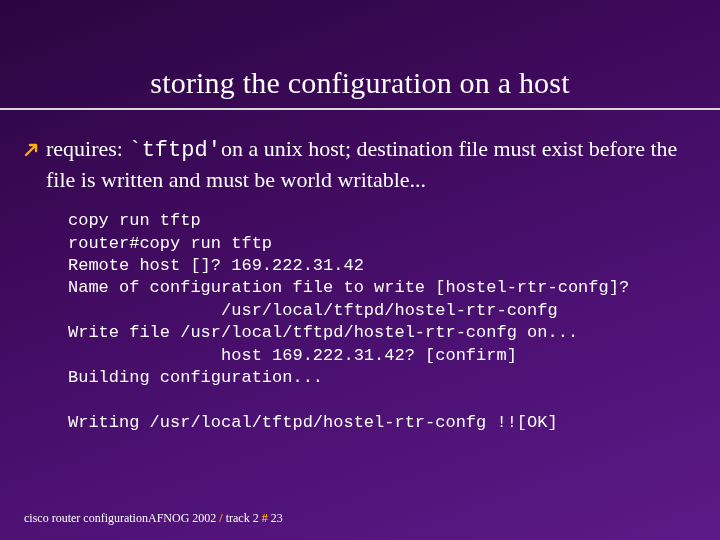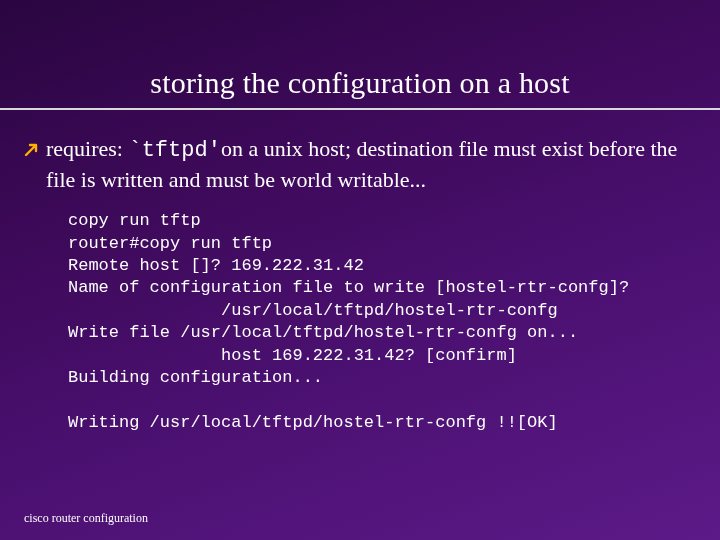--- a/index.html
+++ b/index.html
@@ -89,13 +89,16 @@
 Name of configuration file to write [hostel-rtr-confg]?
                /usr/local/tftpd/hostel-rtr-confg
 Write file /usr/local/tftpd/hostel-rtr-confg on...
                host 169.222.31.42? [confirm]
 Building configuration...
 
 Writing /usr/local/tftpd/hostel-rtr-confg !![OK]</div>
 
 <div class="footer">
   <div class="left">cisco router configuration</div>
+  <div class="right">
+    <span>AFNOG 2002</span><span class="accent"> / </span><span>track 2 </span><span class="accent">#</span><span> 23</span>
+  </div>
 </div>
 
 </body></html>

